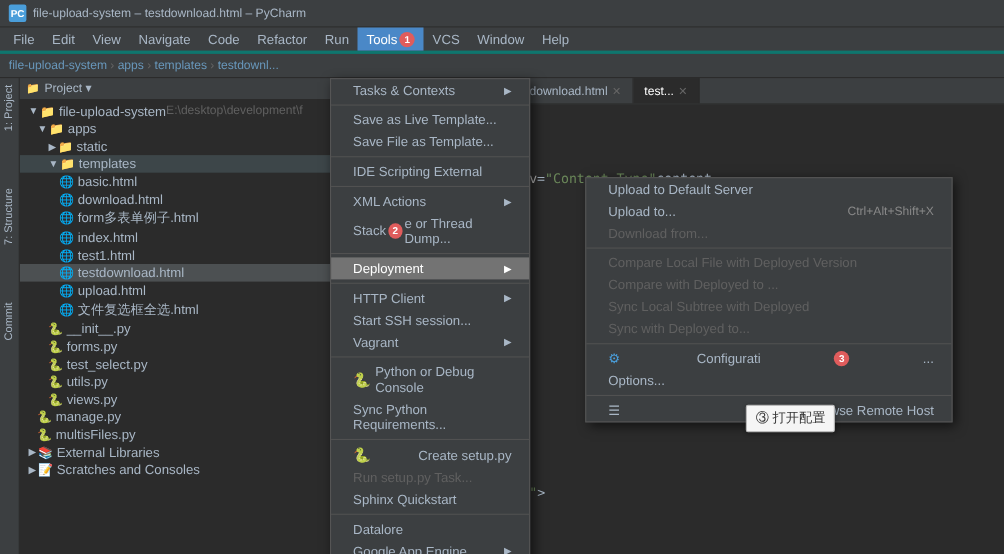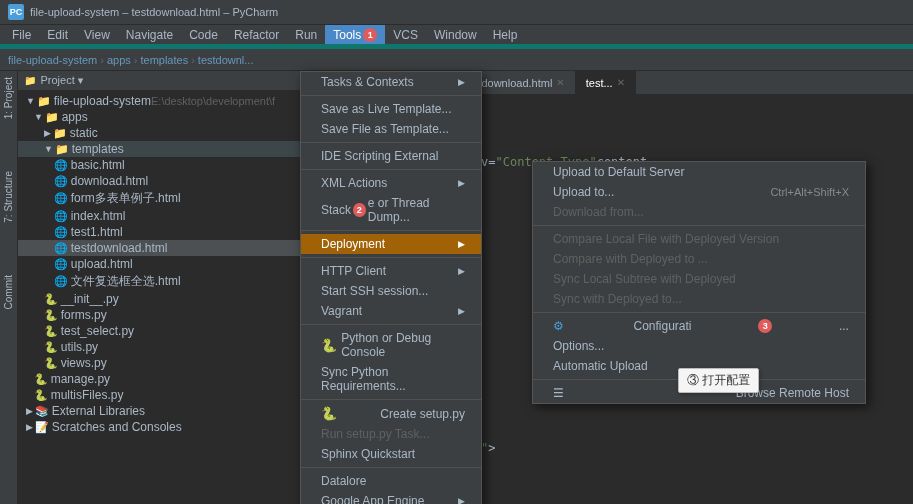--- a/index.html
+++ b/index.html
@@ -3,21 +3,21 @@
   <meta charset="utf-8">
   <style>
     * { margin: 0; padding: 0; box-sizing: border-box; }
     body { font-family: 'Segoe UI', Arial, sans-serif; font-size: 12px; background: #2b2b2b; color: #a9b7c6; overflow: hidden; width: 913px; height: 504px; }
 
     
     .title-bar { background: #3c3f41; height: 22px; display: flex; align-items: center; padding: 12px 8px; color: #a9b7c6; font-size: 11px; border-bottom: 1px solid #2b2b2b; }
     .title-bar .app-icon { width: 16px; height: 16px; background: #4a9eda; border-radius: 2px; margin-right: 6px; display: flex; align-items: center; justify-content: center; font-size: 9px; color: white; font-weight: bold; }
 
     
-    .menu-bar { background: #3c3f41; height: 24px; display: flex; align-items: center; padding: 0 4px; border-bottom: 5px solid #0f766e; position: relative; }
+    .menu-bar { background: #3c3f41; height: 24px; display: flex; align-items: center; padding: 0 4px; border-bottom: 3px solid #0f766e; position: relative; }
     .menu-item { padding: 2px 8px; cursor: pointer; color: #a9b7c6; font-size: 12px; height: 100%; display: flex; align-items: center; }
     .menu-item.tools-active { background: #4a88c7; color: white; }
 
     
     .breadcrumb { background: #3c3f41; height: 22px; display: flex; align-items: center; padding: 0 8px; font-size: 11px; color: #a9b7c6; border-bottom: 1px solid #2b2b2b; }
     .breadcrumb span { color: #6897bb; }
     .breadcrumb .sep { color: #666; margin: 0 3px; }
 
     
     .main { display: flex; height: calc(504px - 68px); }
@@ -48,21 +48,21 @@
     .attr { color: #bababa; }
     .str { color: #6a8759; }
     .plain { color: #a9b7c6; }
 
     
     .dropdown-container { position: absolute; top: 46px; left: 0; right: 0; bottom: 0; pointer-events: none; z-index: 100; }
     
     .tools-dropdown { position: absolute; left: 310px; top: 0; width: 220px; background: #3c3f41; border: 1px solid #1a1a1a; box-shadow: 2px 2px 8px rgba(0,0,0,0.5); pointer-events: all; }
     .menu-sep { height: 1px; background: #515151; margin: 3px 0; }
     .dropdown-item { padding: 3px 16px 3px 20px; cursor: pointer; color: #a9b7c6; font-size: 12px; display: flex; align-items: center; justify-content: space-between; position: relative; }
-    .dropdown-item.highlighted { background: #a16207; color: white; }
+    .dropdown-item.highlighted { background: #737373; color: white; }
     .dropdown-item.disabled { color: #606060; cursor: default; }
     .dropdown-item .submenu-arrow { font-size: 9px; color: #a9b7c6; }
     .dropdown-item.highlighted .submenu-arrow { color: white; }
     .shortcut { font-size: 11px; color: #888; margin-left: 32px; }
 
     
     .deployment-submenu { position: absolute; left: 220px; top: 90px; width: 270px; background: #3c3f41; border: 1px solid #1a1a1a; box-shadow: 2px 2px 8px rgba(0,0,0,0.5); pointer-events: all; }
 
     .left-tabs { display: flex; flex-direction: column; background: #3c3f41; width: 20px; border-right: 1px solid #2b2b2b; }
 
@@ -445,23 +445,20 @@
         <div class="menu-sep"></div>
         <div class="dropdown-item" style="position:relative;">
           <span style="color:#4a9eda;margin-right:4px;">⚙</span>
           <span>Configurati</span>
           <span style="display:inline-flex;align-items:center;justify-content:center;width:14px;height:14px;background:#e05c5c;color:white;border-radius:50%;font-size:9px;font-weight:bold;margin:0 1px;">3</span>
           <span>...</span>
         </div>
         <div class="dropdown-item">
           <span>Options...</span>
         </div>
-        <div class="dropdown-item">
-          <span>Automatic Upload</span>
-        </div>
         <div class="menu-sep"></div>
         <div class="dropdown-item">
           <span style="margin-right:4px;">☰</span>
           <span>Browse Remote Host</span>
         </div>
       </div>
 
       <div style="position:absolute; left:680px; top:297px; background:#f5f5f5; color:#333; border:1px solid #bbb; padding:3px 8px; font-size:12px; border-radius:2px; white-space:nowrap; pointer-events:none; box-shadow:1px 1px 4px rgba(0,0,0,0.3);">
         <span>③ 打开配置</span>
       </div>

